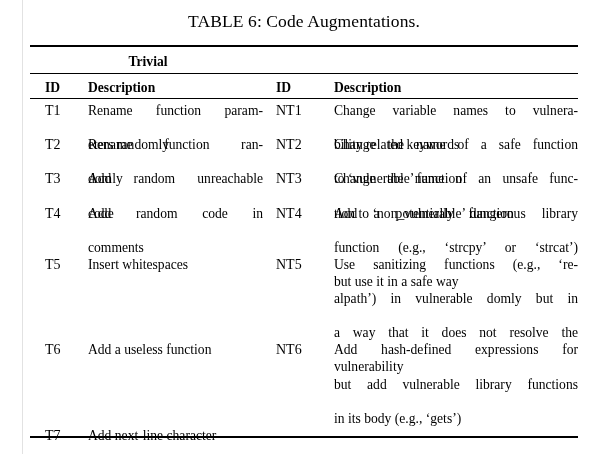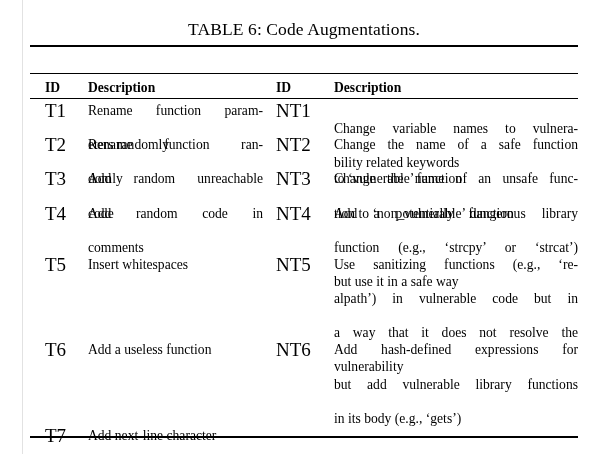--- a/index.html
+++ b/index.html
@@ -36,21 +36,20 @@
 
   .table-caption {
     position: absolute;
     left: 30px;
     top: 9px;
     width: 548px;
     text-align: center;
     font-size: 17.5px;
     line-height: 24px;
     letter-spacing: 0.1px;
-    margin-top: 8px;
   }
 
   
   .rule {
     position: absolute;
     left: 30px;
     width: 548px;
     background: #000000;
   }
   .rule-top    { top: 45px;  height: 2.4px; }
@@ -92,21 +91,21 @@
   .col-right { left: 0;   width: 600px; }
 
   .row {
     position: absolute;
     left: 0;
     width: 100%;
   }
 
   .cell-id {
     position: absolute;
-    font-size: 19px;
+    font-size: 14px;
     line-height: 17.1px;
     white-space: nowrap;
   }
   .cell-desc {
     position: absolute;
     font-size: 13.6px;
     line-height: 17.1px;
     text-align: justify;
     text-justify: inter-word;
     hyphens: manual;
@@ -144,20 +143,21 @@
 
 <div class="table-wrap">
 
   <div class="table-caption">TABLE 6: Code Augmentations.</div>
 
   <div class="rule rule-top"></div>
   <div class="rule rule-mid"></div>
   <div class="rule rule-head"></div>
   <div class="rule rule-bottom"></div>
 
+  <div class="group-head group-trivial">Trivial</div>
 
   <div class="col-head ch-id-1">ID</div>
   <div class="col-head ch-desc-1">Description</div>
   <div class="col-head ch-id-2">ID</div>
   <div class="col-head ch-desc-2">Description</div>
 
   <div class="col-body col-left" id="trivial-body">
       <div class="row" style="top: 0px;">
         <div class="cell-id" style="top: 0px;">T1</div>
         <div class="cell-desc" style="top: 0px;">
@@ -202,21 +202,21 @@
         <div class="cell-id" style="top: 324.9px;">T7</div>
         <div class="cell-desc" style="top: 324.9px;">
           <span class="ln last">Add next-line character</span>
         </div>
       </div>
     </div>
 
   <div class="col-body col-right" id="non-trivial-body">
       <div class="row" style="top: 0px;">
         <div class="cell-id" style="top: 0px;">NT1</div>
-        <div class="cell-desc" style="top: 18px;">
+        <div class="cell-desc" style="top: 0px;">
           <span class="ln">Change variable names to vulnera-</span>
           <span class="ln last">bility related keywords</span>
         </div>
       </div>
       <div class="row" style="top: 0px;">
         <div class="cell-id" style="top: 34.2px;">NT2</div>
         <div class="cell-desc" style="top: 34.2px;">
           <span class="ln">Change the name of a safe function</span>
           <span class="ln last">to ‘vulnerable’ function</span>
         </div>
@@ -233,21 +233,21 @@
         <div class="cell-desc" style="top: 102.6px;">
           <span class="ln">Add a potentially dangerous library</span>
           <span class="ln">function (e.g., ‘strcpy’ or ‘strcat’)</span>
           <span class="ln last">but use it in a safe way</span>
         </div>
       </div>
       <div class="row" style="top: 0px;">
         <div class="cell-id" style="top: 153.9px;">NT5</div>
         <div class="cell-desc" style="top: 153.9px;">
           <span class="ln">Use sanitizing functions (e.g., ‘re-</span>
-          <span class="ln">alpath’) in vulnerable code but in</span>
+          <span class="ln">alpath’) in vulnerable domly but in</span>
           <span class="ln">a way that it does not resolve the</span>
           <span class="ln last">vulnerability</span>
         </div>
       </div>
       <div class="row" style="top: 0px;">
         <div class="cell-id" style="top: 239.4px;">NT6</div>
         <div class="cell-desc" style="top: 239.4px;">
           <span class="ln">Add hash-defined expressions for</span>
           <span class="ln">but add vulnerable library functions</span>
           <span class="ln last">in its body (e.g., ‘gets’)</span>

